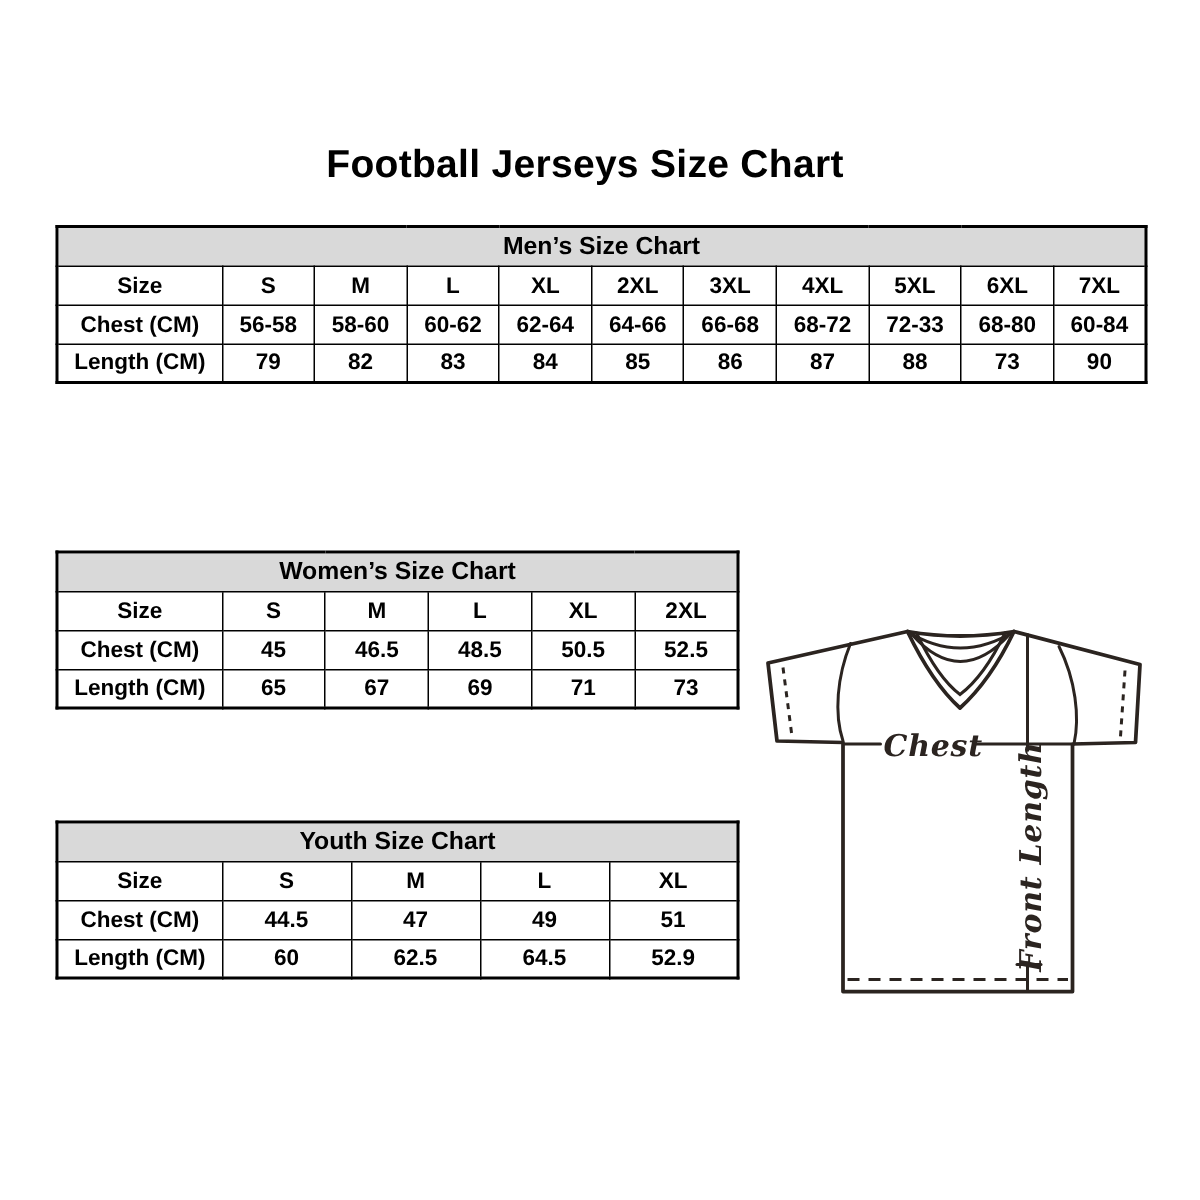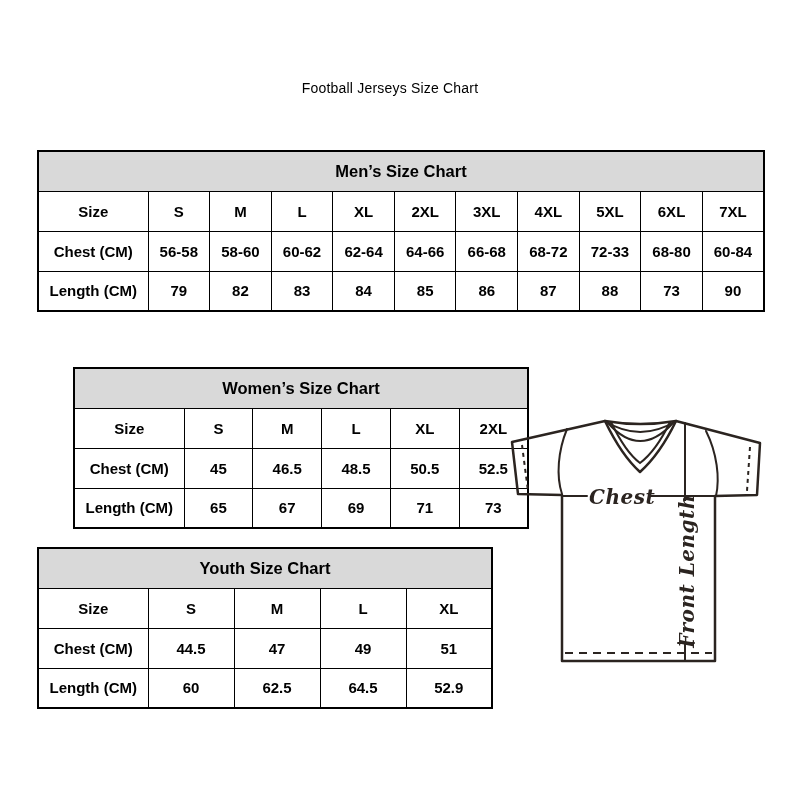--- a/index.html
+++ b/index.html
@@ -1,30 +1,30 @@
 <!DOCTYPE html>
 <html><head>
 <meta charset="utf-8">
 <style>
   html,body{margin:0;padding:0;background:#fff;}
   body{width:800px;height:800px;position:relative;font-family:"Liberation Sans",sans-serif;color:#000;overflow:hidden;}
 
-  .title{position:absolute;top:80px;left:0;width:780px;margin:0;text-align:center;
-         font-size:14px;font-weight:normal;letter-spacing:.2px;}
+  .title{position:absolute;top:94px;left:0;width:780px;margin:0;text-align:center;
+         font-size:26px;font-weight:bold;letter-spacing:.2px;}
 
   table.size-table{position:absolute;border-collapse:collapse;table-layout:fixed;
                    background:#fff;border:2.5px solid #000;}
   table.size-table th,table.size-table td{border:1.5px solid #000;text-align:center;
                    vertical-align:middle;font-weight:bold;font-size:15px;padding:0;
                    white-space:nowrap;overflow:hidden;}
-  table.size-table tr{height:40px;}
+  table.size-table tr{height:26px;}
   table.size-table .tbl-title{background:#d9d9d9;font-size:16.5px;}
 
   #mens-table  {left:37px;top:150px;width:728px;}
-  #womens-table{left:37px;top:367px;width:456px;margin-left:36px;}
+  #womens-table{left:37px;top:367px;width:456px;}
   #youth-table {left:37px;top:547px;width:456px;}
 
   .jersey-svg{position:absolute;left:505px;top:410px;width:280px;height:280px;}
   .sketch{fill:none;stroke:#2b2420;stroke-width:2.5;stroke-linejoin:round;stroke-linecap:round;}
   .sketch-thin{fill:none;stroke:#2b2420;stroke-width:2;stroke-linecap:round;}
   .sketch-dash{fill:none;stroke:#2b2420;stroke-width:2;stroke-dasharray:8 6;}
   .sketch-dash-sm{fill:none;stroke:#2b2420;stroke-width:2;stroke-dasharray:4 4;}
   .measure-label{fill:#2b2420;font-family:"DejaVu Serif","Liberation Serif",serif;
                  font-style:italic;font-weight:bold;font-size:20px;letter-spacing:.5px;}
 </style>

